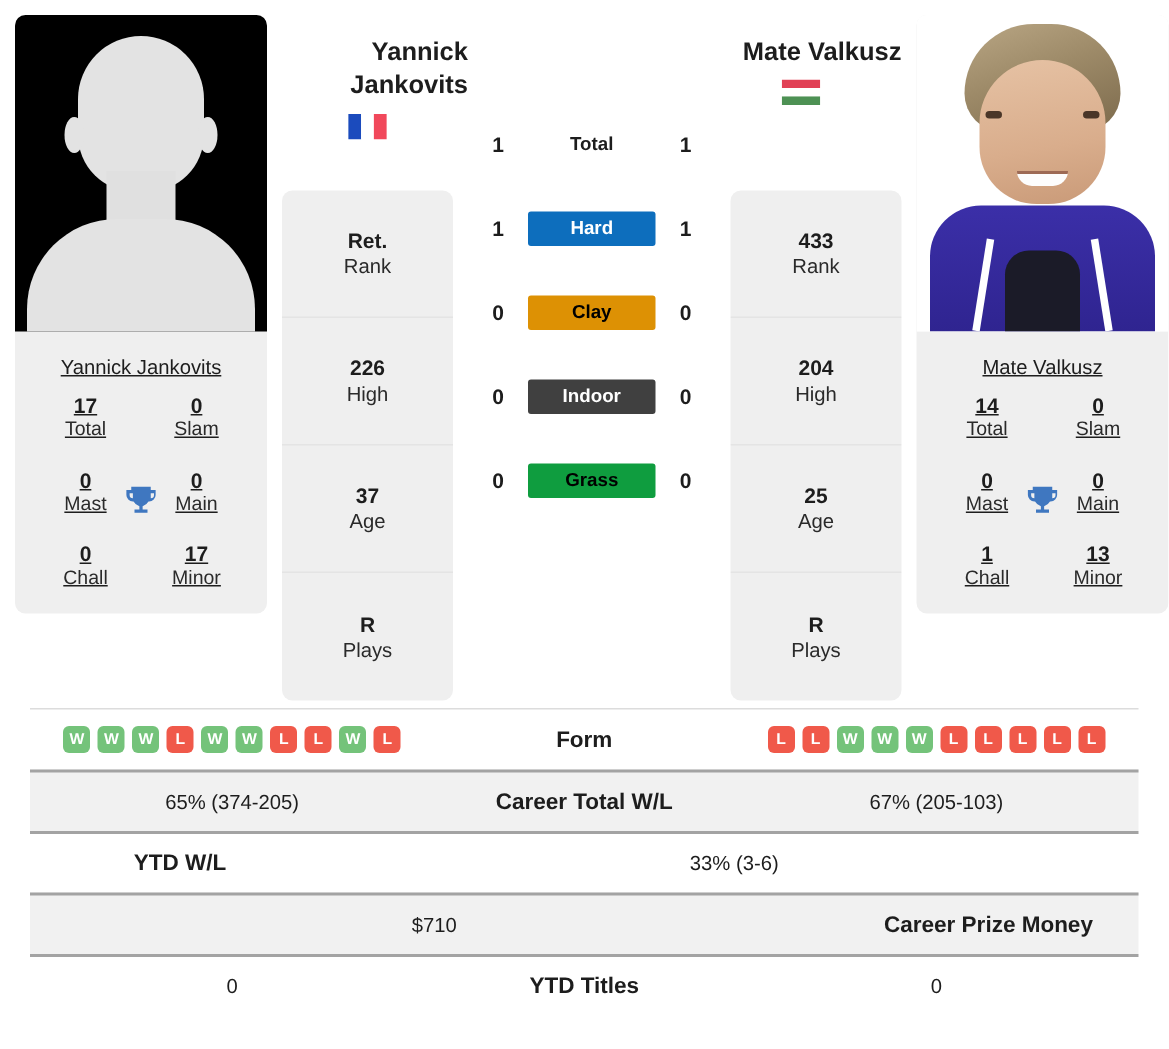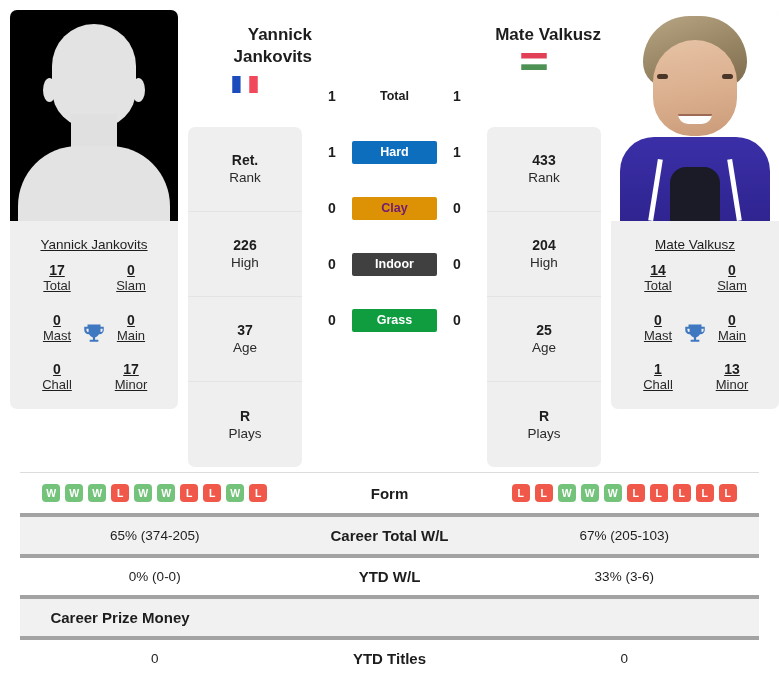--- a/index.html
+++ b/index.html
@@ -212,21 +212,21 @@
     display: block;
     border: 0;
   }
 
   
   .table { padding: 0 20px; }
   .trow {
     display: flex;
     align-items: center;
     height: 41px;
-    border-top: 4px solid #a3a3a3;
+    border-top: 2px solid #a3a3a3;
   }
   .trow.shaded { background: #f1f1f1; }
   .trow.first { border-top: 1px solid #dcdcdc; }
   .tcell {
     flex: 1 1 0;
     text-align: center;
     font-size: 13.5px;
     color: #1d1d1d;
   }
   .tcell.mid {
@@ -345,31 +345,31 @@
           <div class="surf-bar plain" style="background: transparent; color: rgb(29, 29, 29);">Total</div>
           <div class="surf-num">1</div>
         </div>
         <div class="surf-row">
           <div class="surf-num">1</div>
           <div class="surf-bar" style="background: rgb(13, 110, 189); color: rgb(255, 255, 255);">Hard</div>
           <div class="surf-num">1</div>
         </div>
         <div class="surf-row">
           <div class="surf-num">0</div>
-          <div class="surf-bar" style="background: rgb(221, 145, 4); color: #701a75;">Clay</div>
+          <div class="surf-bar" style="background: rgb(221, 145, 4); color: #000000;">Clay</div>
           <div class="surf-num">0</div>
         </div>
         <div class="surf-row">
           <div class="surf-num">0</div>
           <div class="surf-bar" style="background: #404040; color: rgb(255, 255, 255);">Indoor</div>
           <div class="surf-num">0</div>
         </div>
         <div class="surf-row">
           <div class="surf-num">0</div>
-          <div class="surf-bar" style="background: rgb(15, 157, 63); color: #ffffff;">Grass</div>
+          <div class="surf-bar" style="background: rgb(15, 157, 63); color: #000000;">Grass</div>
           <div class="surf-num">0</div>
         </div>
       </div>
 
     <div class="stat-col right">
       <div class="stat-box">
         <div class="v">433</div>
         <div class="k">Rank</div>
       </div>
       <div class="stat-box">
@@ -465,25 +465,25 @@
             <div class="badge" style="background: rgb(240, 89, 74);">L</div>
           </div>
         </div>
       </div>
       <div class="trow shaded">
         <div class="tcell">65% (374-205)</div>
         <div class="tcell mid">Career Total W/L</div>
         <div class="tcell">67% (205-103)</div>
       </div>
       <div class="trow">
-        <div class="tcell">0% (0-0)</div>
         <div class="tcell mid">YTD W/L</div>
         <div class="tcell">33% (3-6)</div>
       </div>
       <div class="trow shaded">
+        <div class="tcell">$710</div>
         <div class="tcell mid">Career Prize Money</div>
       </div>
       <div class="trow">
         <div class="tcell">0</div>
         <div class="tcell mid">YTD Titles</div>
         <div class="tcell">0</div>
       </div>
     </div>
 
 </div>

